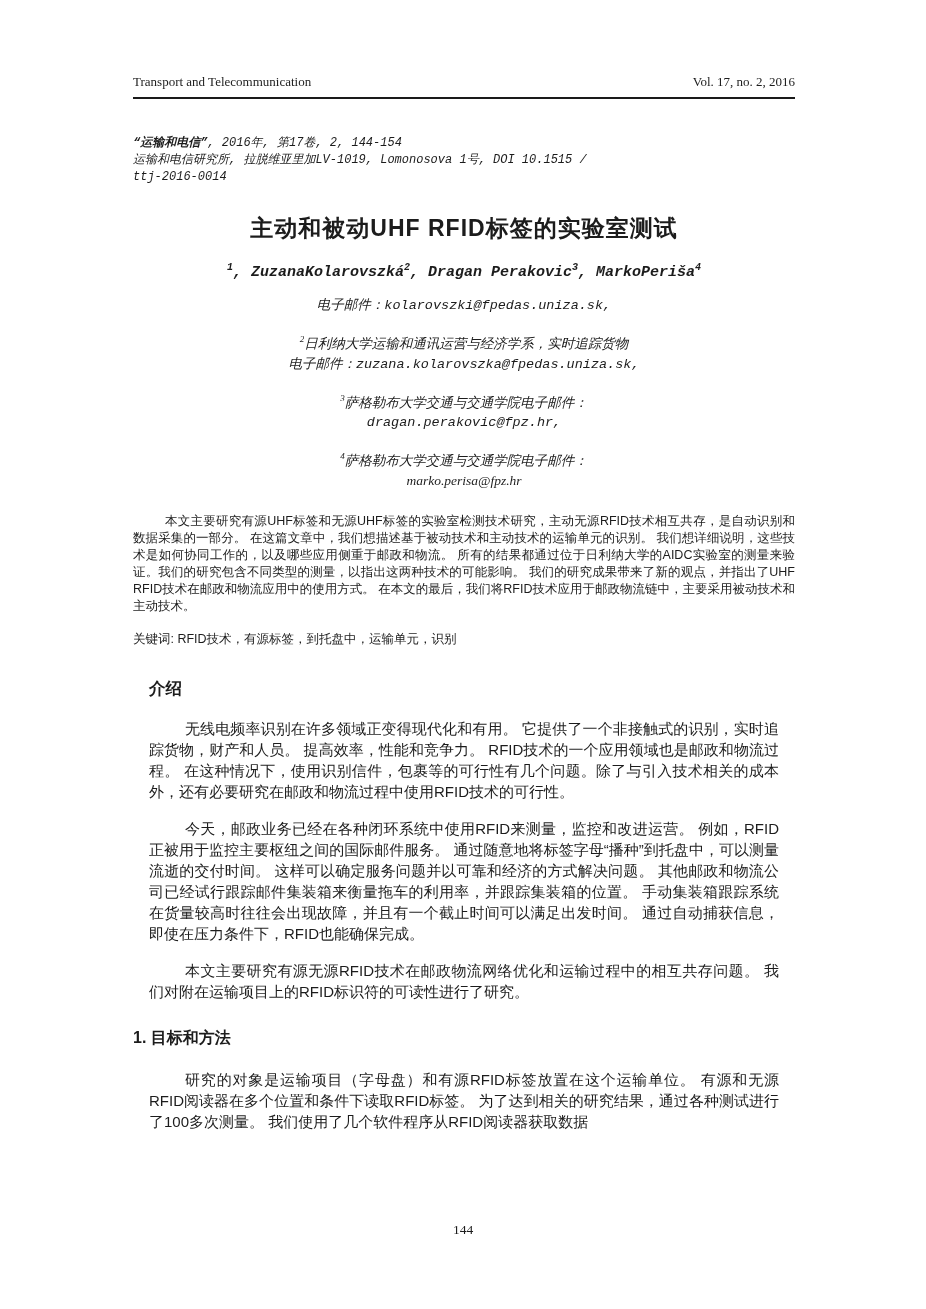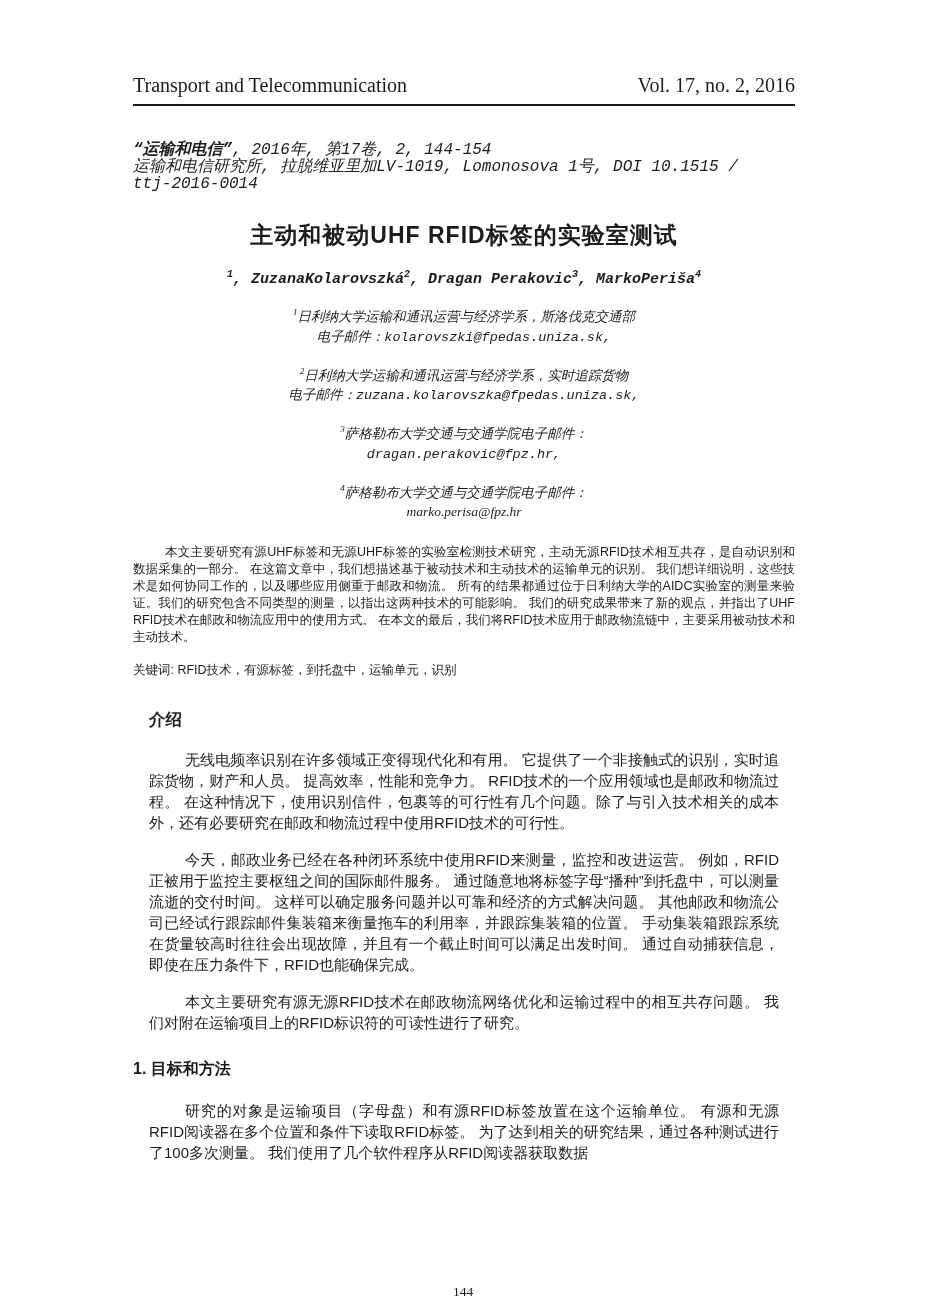--- a/index.html
+++ b/index.html
@@ -11,28 +11,28 @@
     overflow:hidden;
     font-family:"Liberation Sans",sans-serif;
   }
   .content{margin:0 131px 0 133px;}
   
   .hdr{
     display:flex;justify-content:space-between;align-items:baseline;
     padding-top:74px;padding-bottom:7px;
     border-bottom:2px solid #1a1a1a;
     font-family:"Liberation Serif",serif;
-    font-size:20px;
+    font-size:13px;
   }
   
   .citation{
     margin-top:36px;
     font-family:"Liberation Mono",monospace;
     font-style:italic;
-    font-size:16px;line-height:17px;
+    font-size:12px;line-height:17px;
     letter-spacing:0;
   }
   .citation b{font-weight:bold;}
   
   .title{
     margin:27px 0 8px 0;
     text-align:center;
     font-size:23px;font-weight:bold;
     letter-spacing:1px;
     font-family:"Liberation Sans",sans-serif;
@@ -79,21 +79,21 @@
   }
   
   .body-p{
     margin:16px;
     font-size:15px;line-height:21px;
     text-align:justify;
     text-indent:36px;
   }
   
   .footer{
-    position:absolute;left:0;top:1284px;width:100%;
+    position:absolute;left:0;top:1222px;width:100%;
     text-align:center;
     font-family:"Liberation Serif",serif;
     font-size:13.5px;
   }
 </style>
 </head>
 <body>
 
 <div class="page">
   <div class="content">
@@ -109,21 +109,20 @@
       <div>ttj-2016-0014</div>
     </div>
 
     <h1 class="title">主动和被动UHF RFID标签的实验室测试</h1>
 
     <p class="authors"><sup>1</sup><span>, ZuzanaKolarovszká</span><sup>2</sup><span>, Dragan Perakovic</span><sup>3</sup><span>, MarkoPeriša</span><sup>4</sup></p>
 
     <div class="affs">
 
       <div class="aff">
-        <div><sup>1</sup><span>日利纳大学运输和通讯运营与经济学系，斯洛伐克交通部</span></div>
         <div><span>电子邮件：</span><span class="email">kolarovszki@fpedas.uniza.sk,</span></div>
       </div>
 
       <div class="aff">
         <div><sup>2</sup><span>日利纳大学运输和通讯运营与经济学系，实时追踪货物</span></div>
         <div><span>电子邮件：</span><span class="email">zuzana.kolarovszka@fpedas.uniza.sk,</span></div>
       </div>
 
       <div class="aff">
         <div><sup>3</sup><span>萨格勒布大学交通与交通学院电子邮件：</span></div>

